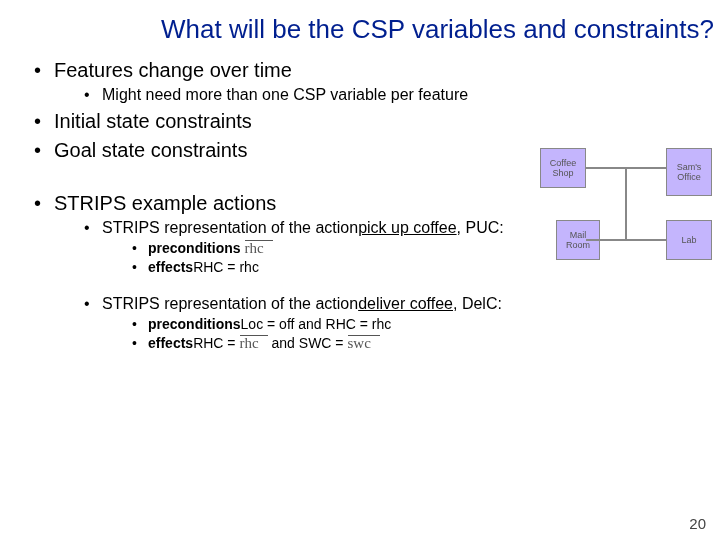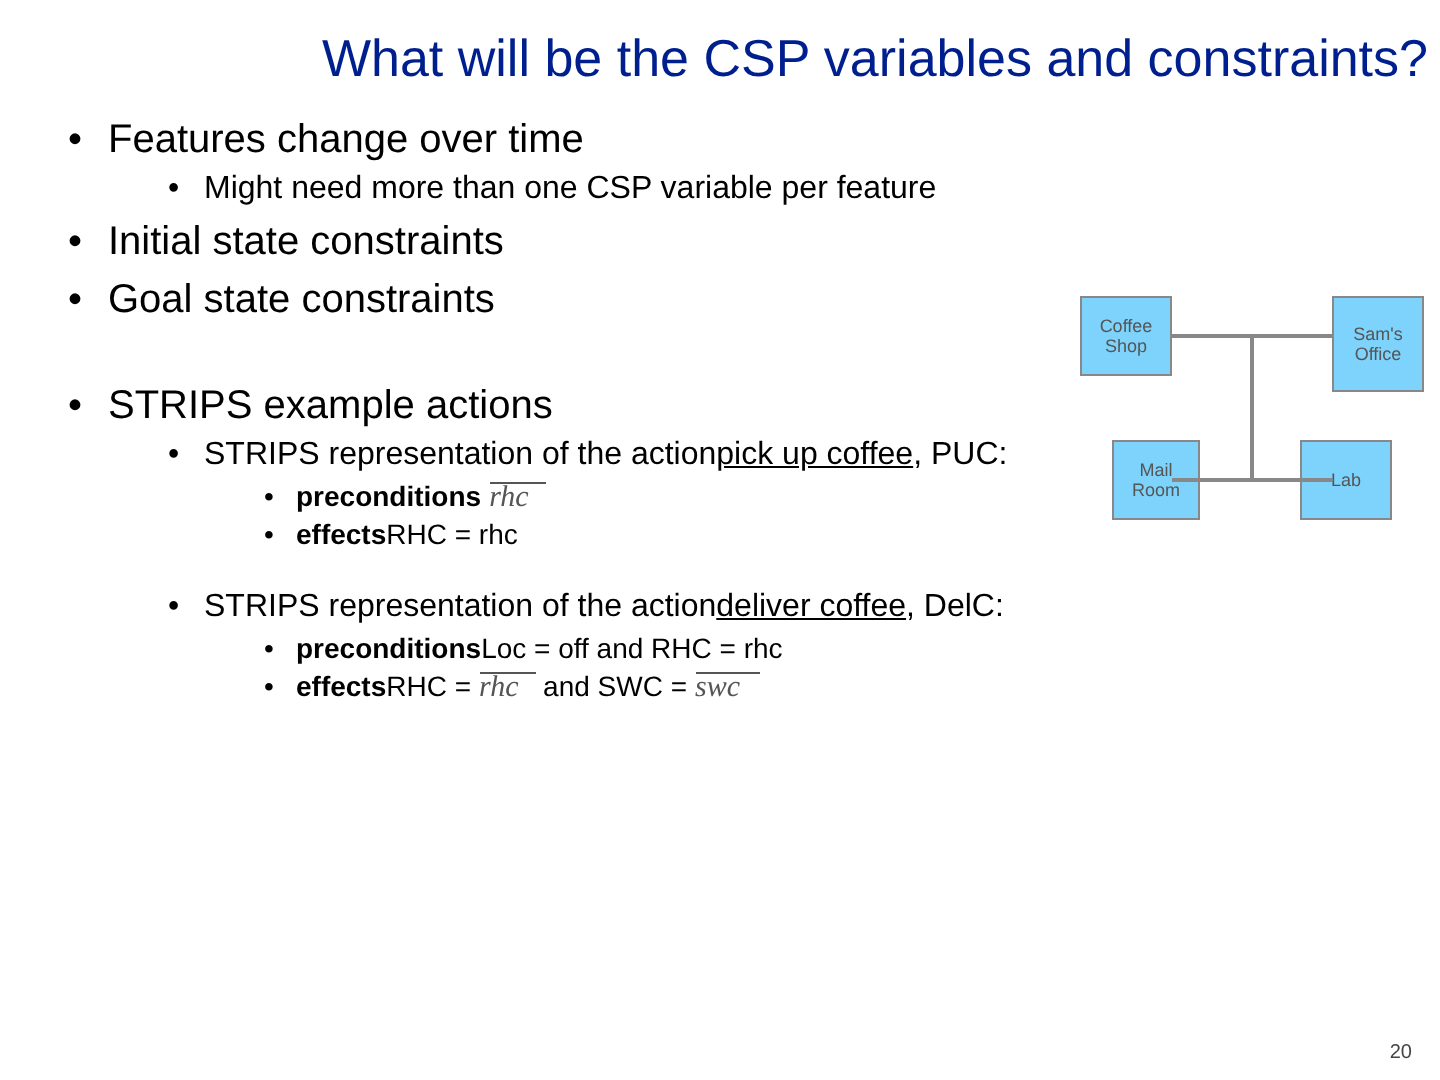--- a/index.html
+++ b/index.html
@@ -29,38 +29,38 @@
   .lvl3>li{position:relative;padding-left:16px;margin:3px 0}
   .lvl3>li::before{content:"•";position:absolute;left:0;top:0}
   .gap{height:18px}
   .u{text-decoration:underline}
   .red{color:#b00000}
   .math{
     display:inline-block;position:relative;margin:0 4px;vertical-align:middle;
   }
   .math .bar{display:block;height:1px;background:#555;width:28px;margin-bottom:1px}
   .math .sym{
-    display:block;font-style:italic;font-family:'Times New Roman',serif;
+    display:block;font-family:'Times New Roman',serif;
     font-size:15px;color:#555;line-height:13px
   }
   .pagenum{
-    position:absolute;right:14px;bottom:8px;font-size:10px;color:#444
+    position:absolute;right:14px;bottom:8px;font-size:15px;color:#444
   }
   
   .map{
     position:absolute;right:8px;top:148px;width:172px;height:112px
   }
   .room{
-    position:absolute;border:1px solid #888;background:#7dd3fc;
+    position:absolute;border:1px solid #888;background:#c4b5fd;
     font-size:9px;text-align:center;display:flex;
     align-items:center;justify-content:center;box-sizing:border-box;
     color:#555
   }
   .corridor{position:absolute;background:#888}
-  .inline{display:flex;flex-wrap:wrap;align-items:flex-end;gap:0}
+  .inline{display:flex;flex-wrap:wrap;align-items:flex-start;gap:0}
 </style>
 </head>
 <body>
 
 <h1 class="title">What will be the CSP variables and constraints?</h1>
 
 <ul class="lvl1">
   <li>
     <span>Features change over time</span>
     <ul class="lvl2">
@@ -139,19 +139,19 @@
   </li>
 </ul>
 
 <div class="map">
   <div class="room" style="left:0;top:0;width:46px;height:40px">Coffee
 Shop</div>
   <div class="room" style="right:0;top:0;width:46px;height:48px">Sam's
 Office</div>
   <div class="room" style="left:16px;bottom:0;width:44px;height:40px">Mail
 Room</div>
-  <div class="room" style="right:16px;bottom:0;width:46px;height:40px">Lab</div>
+  <div class="room" style="right:0;bottom:0;width:46px;height:40px">Lab</div>
   <div class="corridor" style="left:46px;top:19px;width:80px;height:2px"></div>
   <div class="corridor" style="left:46px;bottom:19px;width:80px;height:2px"></div>
   <div class="corridor" style="left:85px;top:19px;width:2px;height:74px"></div>
 </div>
 
 <div class="pagenum">20</div>
 
 </body></html>

